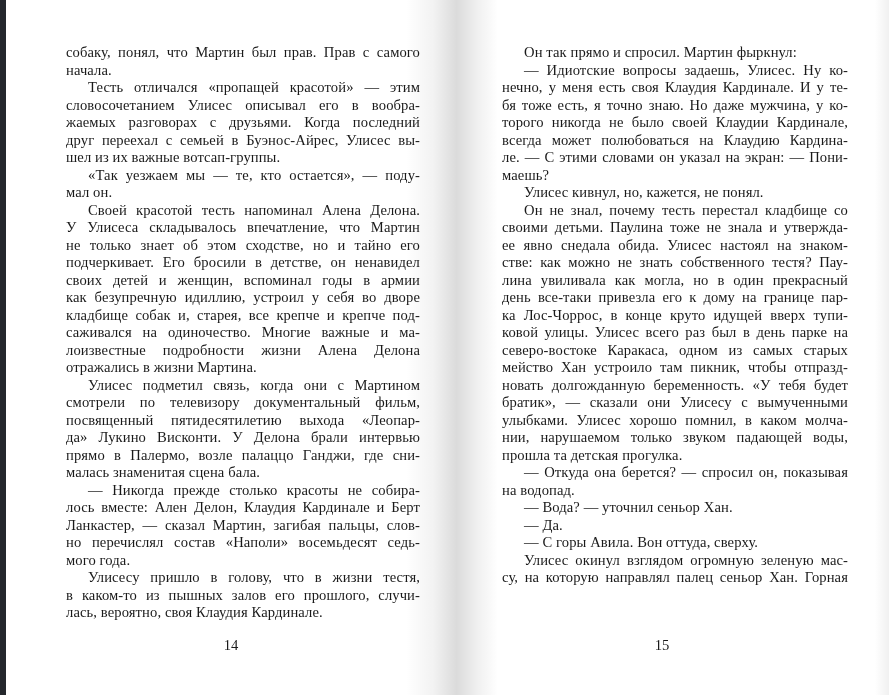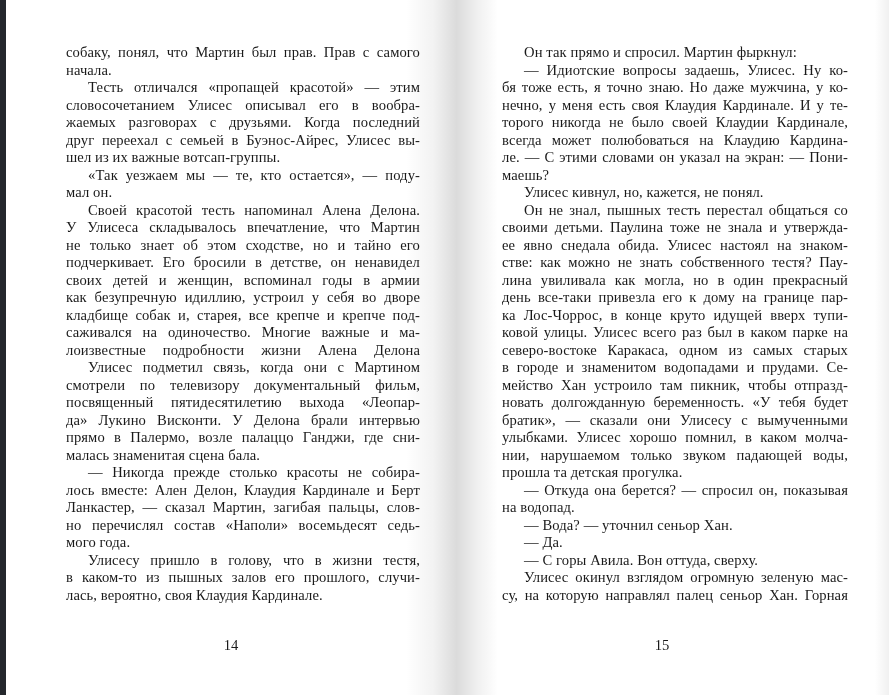--- a/index.html
+++ b/index.html
@@ -85,20 +85,21 @@
   <div class="para">
     <div class="line ind">Своей красотой тесть напоминал Алена Делона.</div>
     <div class="line">У Улисеса складывалось впечатление, что Мартин</div>
     <div class="line">не только знает об этом сходстве, но и тайно его</div>
     <div class="line">подчеркивает. Его бросили в детстве, он ненавидел</div>
     <div class="line">своих детей и женщин, вспоминал годы в армии</div>
     <div class="line">как безупречную идиллию, устроил у себя во дворе</div>
     <div class="line">кладбище собак и, старея, все крепче и крепче под-</div>
     <div class="line">саживался на одиночество. Многие важные и ма-</div>
     <div class="line">лоизвестные подробности жизни Алена Делона</div>
+    <div class="line last">отражались в жизни Мартина.</div>
   </div>
   <div class="para">
     <div class="line ind">Улисес подметил связь, когда они с Мартином</div>
     <div class="line">смотрели по телевизору документальный фильм,</div>
     <div class="line">посвященный пятидесятилетию выхода «Леопар-</div>
     <div class="line">да» Лукино Висконти. У Делона брали интервью</div>
     <div class="line">прямо в Палермо, возле палаццо Ганджи, где сни-</div>
     <div class="line last">малась знаменитая сцена бала.</div>
   </div>
   <div class="para">
@@ -114,41 +115,40 @@
     <div class="line last">лась, вероятно, своя Клаудия Кардинале.</div>
   </div>
 </div>
 
 <div class="text-col" id="col-right">
   <div class="para">
     <div class="line ind last">Он так прямо и спросил. Мартин фыркнул:</div>
   </div>
   <div class="para">
     <div class="line ind">— Идиотские вопросы задаешь, Улисес. Ну ко-</div>
+    <div class="line">нечно, у меня есть своя Клаудия Кардинале. И у те-</div>
     <div class="line">бя тоже есть, я точно знаю. Но даже мужчина, у ко-</div>
-    <div class="line">нечно, у меня есть своя Клаудия Кардинале. И у те-</div>
     <div class="line">торого никогда не было своей Клаудии Кардинале,</div>
     <div class="line">всегда может полюбоваться на Клаудию Кардина-</div>
     <div class="line">ле. — С этими словами он указал на экран: — Пони-</div>
     <div class="line last">маешь?</div>
   </div>
   <div class="para">
     <div class="line ind last">Улисес кивнул, но, кажется, не понял.</div>
   </div>
   <div class="para">
-    <div class="line ind">Он не знал, пышных тесть перестал общаться со</div>
+    <div class="line ind">Он не знал, почему тесть перестал кладбище со</div>
     <div class="line">своими детьми. Паулина тоже не знала и утвержда-</div>
     <div class="line">ее явно снедала обида. Улисес настоял на знаком-</div>
     <div class="line">стве: как можно не знать собственного тестя? Пау-</div>
     <div class="line">лина увиливала как могла, но в один прекрасный</div>
     <div class="line">день все-таки привезла его к дому на границе пар-</div>
     <div class="line">ка Лос-Чоррос, в конце круто идущей вверх тупи-</div>
-    <div class="line">ковой улицы. Улисес всего раз был в каком парке на</div>
+    <div class="line">ковой улицы. Улисес всего раз был в день парке на</div>
     <div class="line">северо-востоке Каракаса, одном из самых старых</div>
-    <div class="line">в городе и знаменитом водопадами и прудами. Се-</div>
     <div class="line">мейство Хан устроило там пикник, чтобы отпразд-</div>
     <div class="line">новать долгожданную беременность. «У тебя будет</div>
     <div class="line">братик», — сказали они Улисесу с вымученными</div>
     <div class="line">улыбками. Улисес хорошо помнил, в каком молча-</div>
     <div class="line">нии, нарушаемом только звуком падающей воды,</div>
     <div class="line last">прошла та детская прогулка.</div>
   </div>
   <div class="para">
     <div class="line ind">— Откуда она берется? — спросил он, показывая</div>
     <div class="line last">на водопад.</div>

